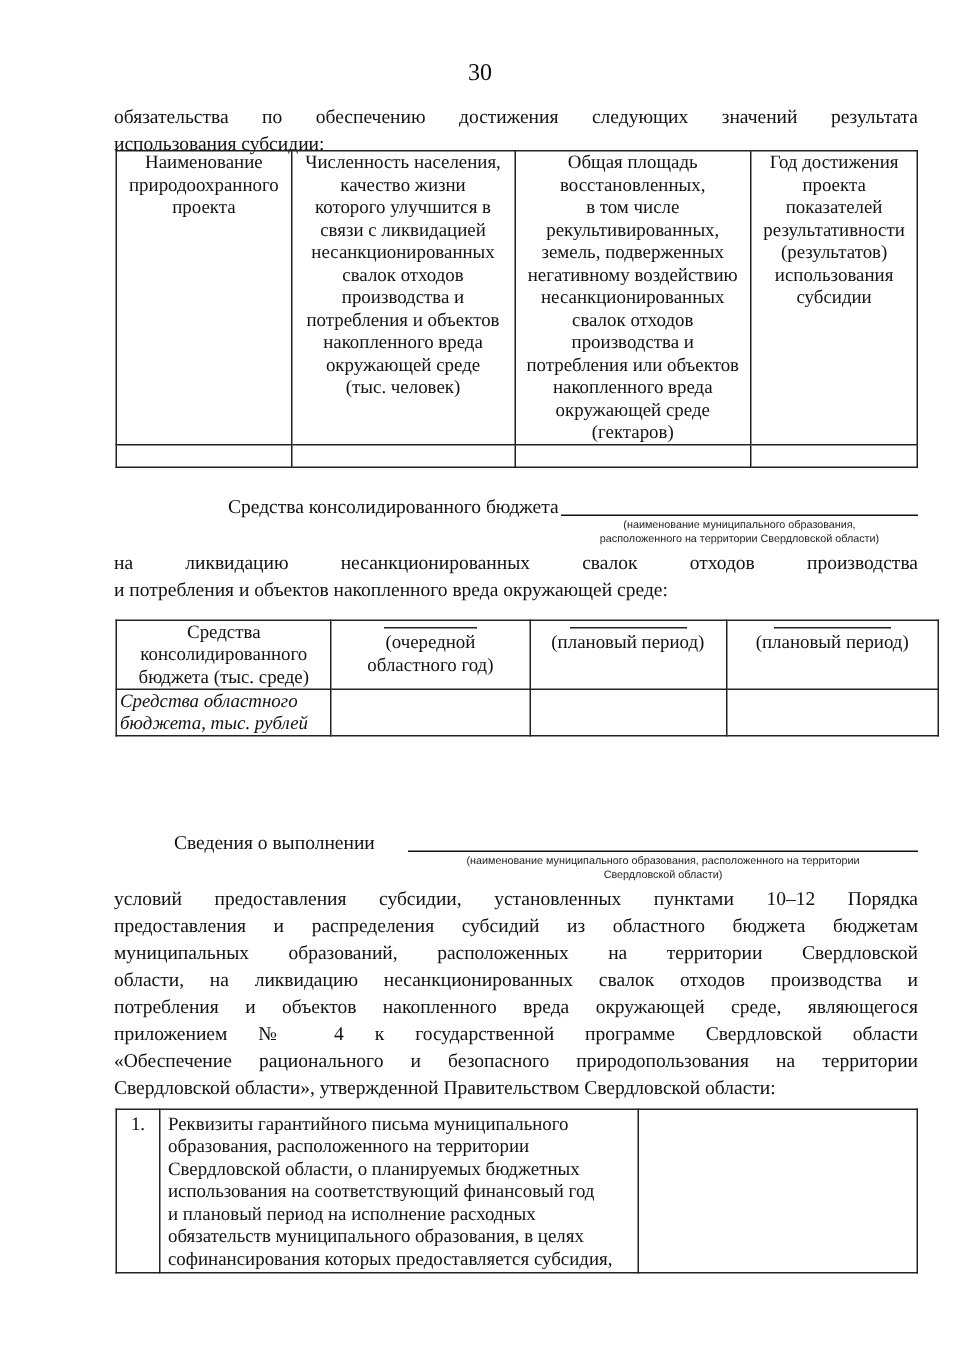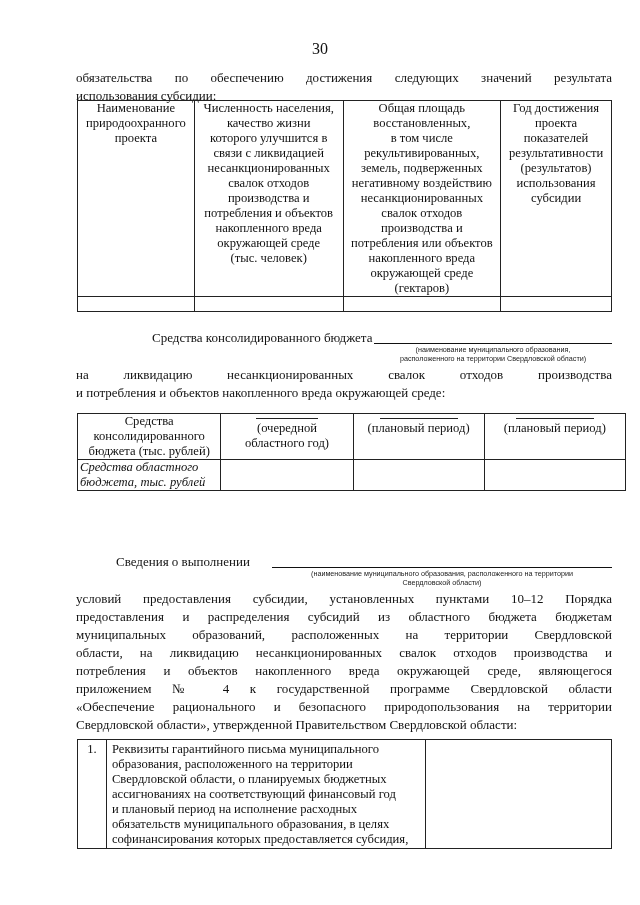--- a/index.html
+++ b/index.html
@@ -98,21 +98,21 @@
     <col style="width:140px">
       <col style="width:129px">
       <col style="width:128px">
       <col style="width:138px">
   </colgroup>
   <tbody>
       <tr style="height:44px;">
     <td class="c">
       <div>Средства</div>
       <div>консолидированного</div>
-      <div>бюджета (тыс. рублей)</div>
+      <div>бюджета (тыс. среде)</div>
     </td>
     <td class="c">
       <span class="hdr-line"></span>
       <div>(очередной</div>
       <div>областного год)</div>
     </td>
     <td class="c">
       <span class="hdr-line w"></span>
       <div>(плановый период)</div>
     </td>
@@ -153,21 +153,21 @@
       <col style="width:320px">
       <col style="width:186px">
   </colgroup>
   <tbody>
       <tr style="height:109px;">
     <td class="c" style="padding-top:2px;">1.</td>
     <td style="padding-left:5px; padding-top:2px;">
       <div>Реквизиты гарантийного письма муниципального</div>
       <div>образования, расположенного на территории</div>
       <div>Свердловской области, о планируемых бюджетных</div>
-      <div>ассигнованиях на соответствующий финансовый год</div>
+      <div>использования на соответствующий финансовый год</div>
       <div>и плановый период на исполнение расходных</div>
       <div>обязательств муниципального образования, в целях</div>
       <div>софинансирования которых предоставляется субсидия,</div>
     </td>
     <td></td>
   </tr>
 </tbody>
   </table>
 
 </body></html>

